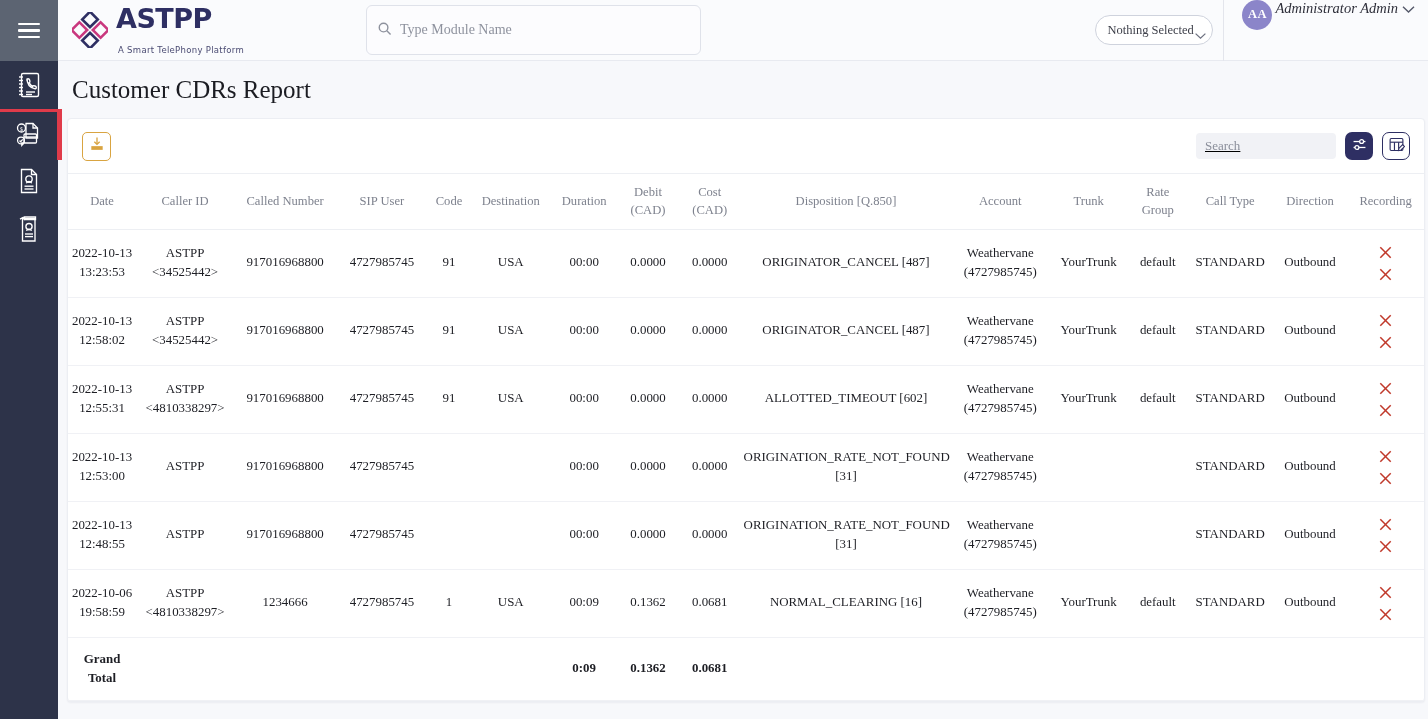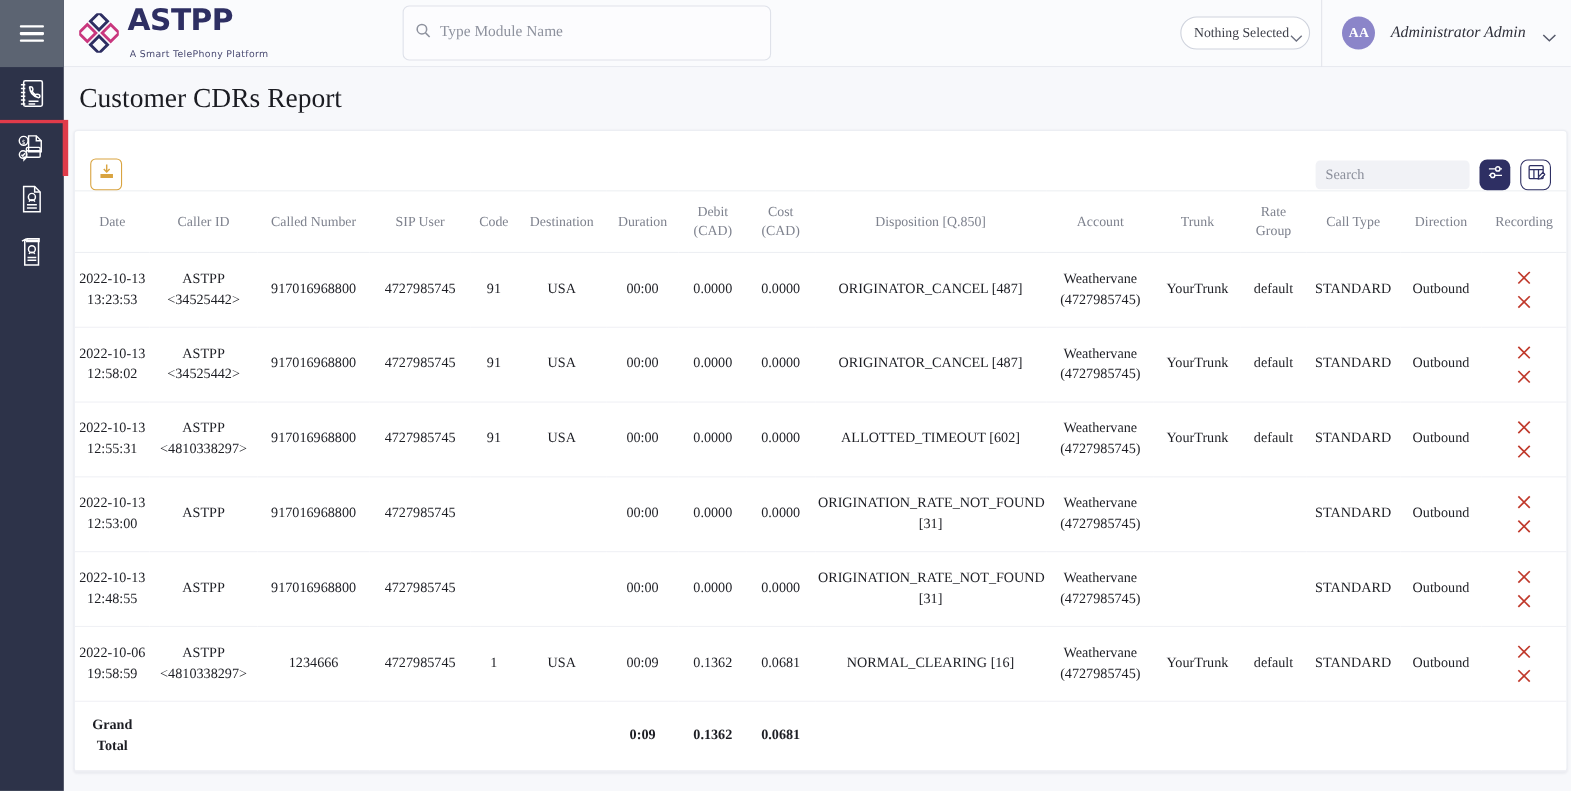--- a/index.html
+++ b/index.html
@@ -71,21 +71,21 @@
   .spacer { flex: 1; }
 
   #select-box {
     width: 118px; height: 30px; border: 1px solid #cfd3dd; border-radius: 16px;
     background: #ffffff; display: flex; align-items: center; 
     padding: 0 8px 0 11px; cursor: pointer; margin-right: 10px;
   }
   #select-box .sel-label { font-size: 12.5px; color: #3d3f49; white-space: nowrap; }
 
   #user-zone {
-    display: flex; align-items: center; gap: 14px;
+    display: flex; align-items: flex-start; gap: 3px;
     border-left: 1px solid #e3e5ec; height: 61px; padding: 0 14px 0 18px;
   }
   .avatar {
     width: 30px; height: 30px; border-radius: 50%; background: #8b85c9;
     color: #fff; display: flex; align-items: center; justify-content: center;
     font-family: "Liberation Serif", serif; font-size: 12.5px; font-weight: bold;
     letter-spacing: 0.3px;
   }
   .user-name { font-size: 14.5px; color: #2e2f3a; white-space: nowrap; font-style: italic; }
 
@@ -101,21 +101,21 @@
   }
 
   #card {
     margin: 0 0 0 9px; width: 1358px; background: #ffffff;
     border: 1px solid #eceef3; border-radius: 4px;
     box-shadow: 0 1px 2px rgba(20,25,50,0.05);
     min-height: 560px;
   }
 
   #toolbar {
-    height: 54px; display: flex; align-items: flex-end; padding: 0 14px 0 14px;
+    height: 54px; display: flex; align-items: center; padding: 0 14px 0 14px; text-decoration: underline;
   }
   #btn-download {
     width: 29px; height: 29px; border: 1px solid #d9a441; border-radius: 5px;
     background: #ffffff; display: flex; align-items: center; justify-content: center;
     cursor: pointer;
   }
   #toolbar-right { margin-left: auto; display: flex; align-items: center; gap: 9px; }
   #grid-search {
     width: 140px; height: 26px; border: 0; border-radius: 4px; background: #f1f2f6;
     font-family: "Liberation Serif", serif; font-size: 13px; color: #3d3f49;

